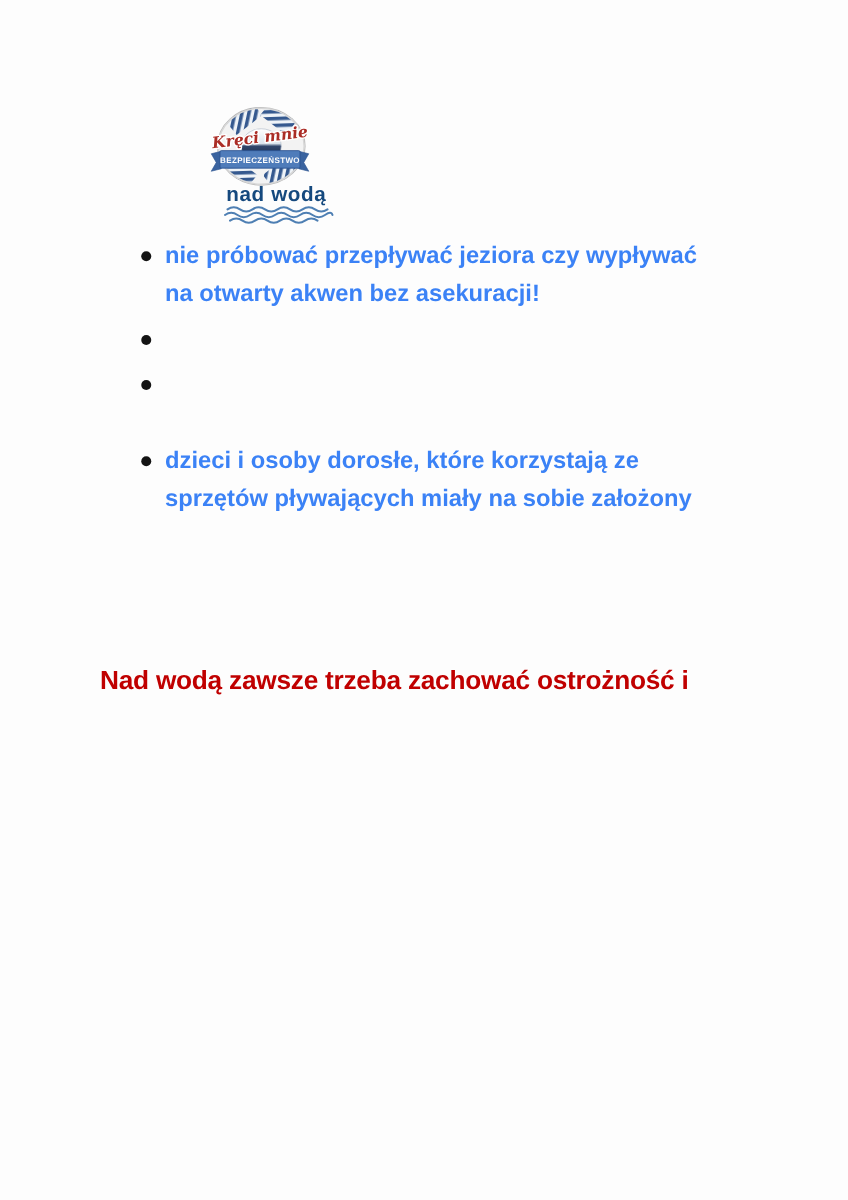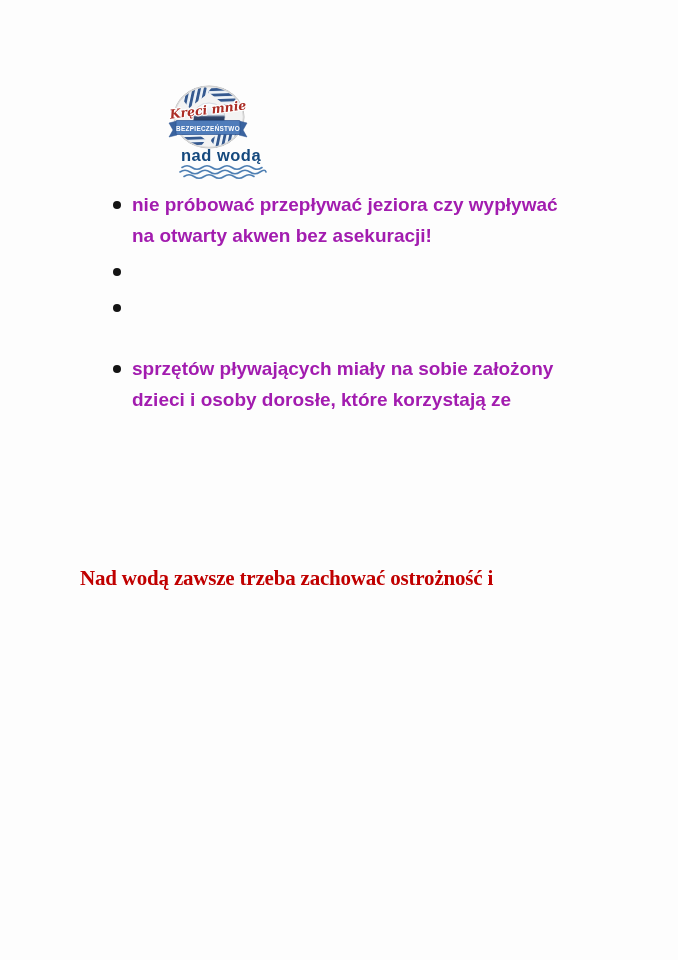--- a/index.html
+++ b/index.html
@@ -46,30 +46,29 @@
     width: 8px;
     height: 8px;
     border-radius: 50%;
     background: #141414;
   }
   .gap-before { margin-top: 30px; }
   .line {
     font-size: 19px;
     line-height: 31px;
     font-weight: bold;
-    color: #a21caf;
+    color: #3b82f6;
     white-space: nowrap;
   }
 
   
   .warning {
     position: absolute;
     left: 80px;
-    top: 563px;
-    font-family: Liberation Serif, serif;
+    top: 529px;
   }
   .warning .line {
     font-size: 21px;
     line-height: 31.5px;
     letter-spacing: -0.2px;
     color: #c00000;
   }
 </style>
 </head>
 <body>
@@ -131,22 +130,22 @@
     <li class="rule">
       <div class="line">nie próbować przepływać jeziora czy wypływać</div>
       <div class="line">na otwarty akwen bez asekuracji!</div>
     </li>
     <li class="rule">
       <div class="line"></div>
     </li>
     <li class="rule">
     </li>
     <li class="rule gap-before">
+      <div class="line">dzieci i osoby dorosłe, które korzystają ze</div>
       <div class="line">sprzętów pływających miały na sobie założony</div>
-      <div class="line">dzieci i osoby dorosłe, które korzystają ze</div>
     </li>
   </ul>
 
   <div class="warning">
     <div class="line">Nad wodą zawsze trzeba zachować ostrożność i</div>
   </div>
 
 </div>
 
 </body></html>

